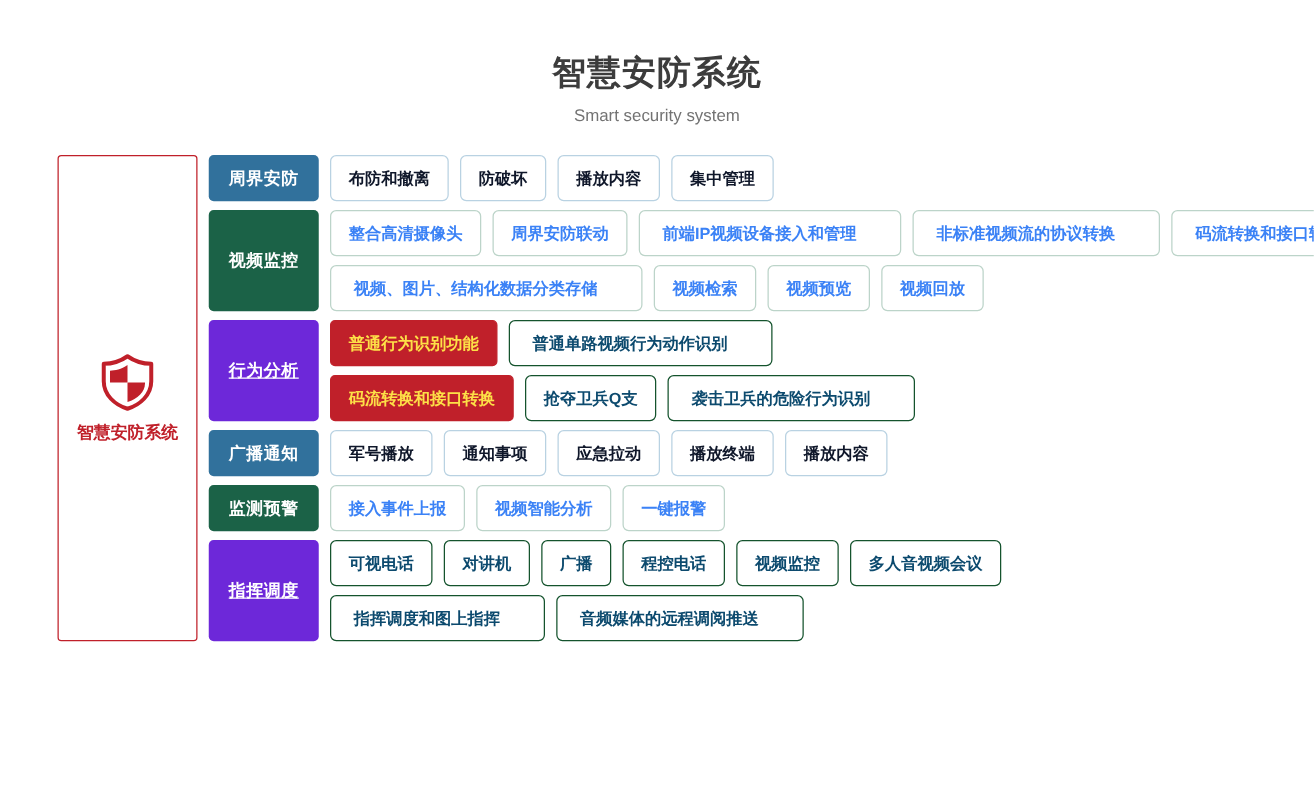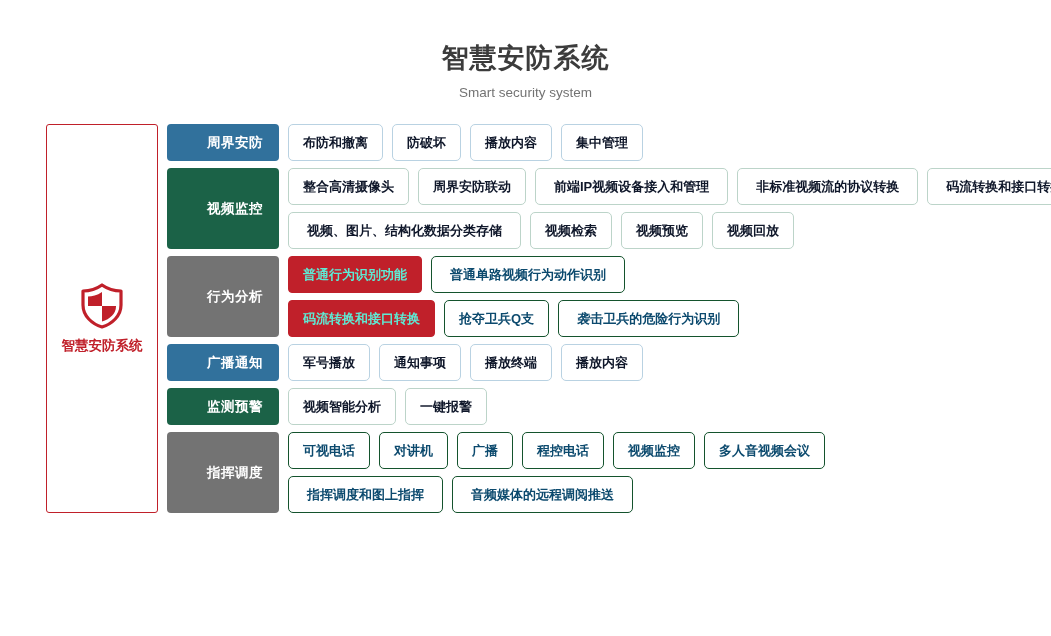--- a/index.html
+++ b/index.html
@@ -85,25 +85,24 @@
     flex: none;
     border-radius: 4px;
     color: #ffffff;
     font-size: 13.5px;
     font-weight: bold;
     display: flex;
     align-items: center;
     justify-content: center;
     text-align: center;
     letter-spacing: 0.5px;
-    padding-left: 24px;
   }
   .cat.blue  { background: #31719c; }
   .cat.green { background: #1b6247; }
-  .cat.red   { background: #737373; }
+  .cat.red   { background: #6d28d9; text-decoration: underline; }
 
   .lines {
     display: flex;
     flex-direction: column;
     gap: 7px;
     flex: 1;
     justify-content: center;
   }
   .line {
     display: flex;
@@ -119,29 +118,29 @@
     line-height: 1;
     padding: 11px 14px;
     display: flex;
     align-items: center;
     justify-content: center;
     white-space: nowrap;
     box-sizing: border-box;
     min-height: 34px;
   }
   .item.blue  { border: 1px solid #b9d2e2; color: #0f172a; }
-  .item.green { border: 1px solid #bcd4c9; color: #0f172a; }
+  .item.green { border: 1px solid #bcd4c9; color: #3b82f6; }
   .item.red   { border: 1px solid #14532d; color: #0c4a6e; text-align: right; }
   .item.red-solid {
     border: 1px solid #c0202a;
     background: #c0202a;
-    color: #5eead4;
+    color: #fde047;
     border-radius: 4px;
   }
-  .item.w-wide { padding-left: 18px; padding-right: 18px; }
+  .item.w-wide { padding-left: 18px; padding-right: 35px; }
 </style>
 </head>
 <body>
 
 <div class="header">
   <h1>智慧安防系统</h1>
   <div class="subtitle">Smart security system</div>
 </div>
 
 <div class="board">
@@ -200,29 +199,31 @@
             <div class="item red w-wide">袭击卫兵的危险行为识别</div>
           </div>
         </div>
       </div>
       <div class="row">
         <div class="cat blue">广播通知</div>
         <div class="lines">
           <div class="line">
             <div class="item blue">军号播放</div>
             <div class="item blue">通知事项</div>
+            <div class="item blue">应急拉动</div>
             <div class="item blue">播放终端</div>
             <div class="item blue">播放内容</div>
           </div>
         </div>
       </div>
       <div class="row">
         <div class="cat green">监测预警</div>
         <div class="lines">
           <div class="line">
+            <div class="item green">接入事件上报</div>
             <div class="item green">视频智能分析</div>
             <div class="item green">一键报警</div>
           </div>
         </div>
       </div>
       <div class="row">
         <div class="cat red">指挥调度</div>
         <div class="lines">
           <div class="line">
             <div class="item red">可视电话</div>

